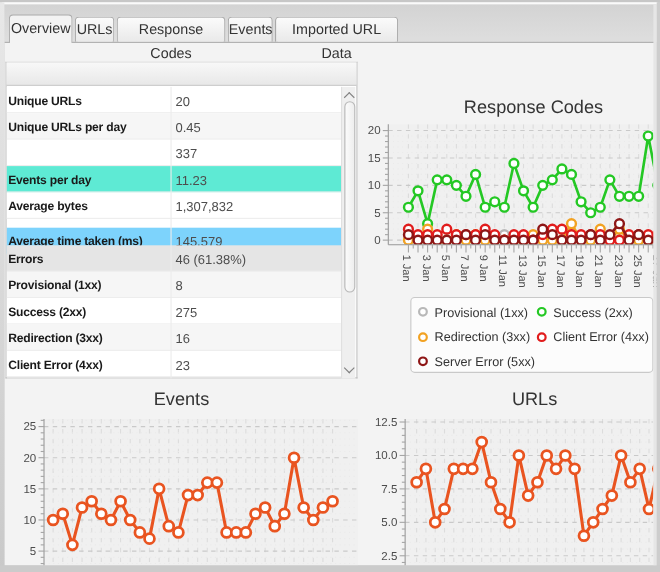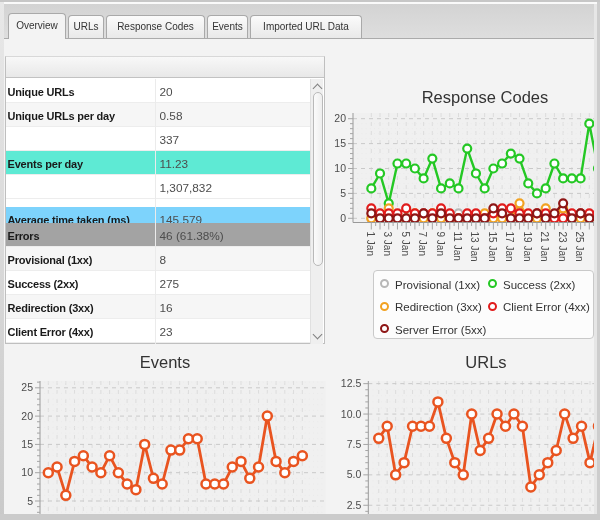--- a/index.html
+++ b/index.html
@@ -1,20 +1,20 @@
 <!DOCTYPE html>
 <html><head><meta charset="utf-8"><style>
 *{margin:0;padding:0;box-sizing:border-box}
 html,body{width:600px;height:520px;overflow:hidden;font-family:"Liberation Sans",sans-serif;background:#cfcfcf}
 #win{position:absolute;left:0;top:0;width:600px;height:520px;background:#cdcdcd}
 #topline{position:absolute;left:0;top:0;width:100%;height:2px;background:#c7c7c7}
 #hl{position:absolute;left:2px;top:2px;width:596px;height:2px;background:#fafafa}
 #strip{position:absolute;left:2px;top:4px;width:596px;height:33.5px;background:linear-gradient(#d3d3d3,#dedede)}
 #pane{position:absolute;left:3.5px;top:37.5px;width:591.5px;height:476.5px;background:#f3f3f3;border-top:1px solid #ababab}
-.tab{position:absolute;top:14.5px;height:23px;border:1px solid #a9a9a9;border-bottom:none;border-radius:4px 4px 0 0;background:linear-gradient(#fbfbfb,#e9e9e9);font-size:10px;color:#333;text-align:center;line-height:22px;z-index:5}
+.tab{position:absolute;top:14.5px;height:23px;border:1px solid #a9a9a9;border-bottom:none;border-radius:4px 4px 0 0;background:linear-gradient(#fbfbfb,#e9e9e9);font-size:13px;color:#333;text-align:center;line-height:22px;z-index:5}
 .tab.sel{top:13px;height:25.5px;background:#f3f3f3;z-index:6;line-height:24px}
 #tbl{position:absolute;left:5px;top:56px;width:320px;height:288px;border:1px solid #bfbfbf;border-top-color:#d8d8d8;background:#fff;z-index:2}
 #thead{position:absolute;left:0;top:0;width:100%;height:21px;background:linear-gradient(#f8f8f8,#e8e8e8);border-bottom:1px solid #c2c2c2}
 #tbody{position:absolute;left:0;top:22px;width:305.5px;height:264.5px;overflow:hidden}
 .tr{position:absolute;left:0;width:100%;border-bottom:1px solid #ededed}
 .tk{position:absolute;left:1.5px;top:0;height:100%;display:flex;align-items:center;padding-top:3px;font-weight:bold;font-size:11px;letter-spacing:-0.2px;color:#1a1a1a}
 .tv{position:absolute;left:153.5px;top:0;height:100%;display:flex;align-items:center;padding-top:3px;font-size:11.8px;color:#4d4d4d}
 #coldiv{position:absolute;left:148.5px;top:22px;width:1px;height:264.5px;background:#ebebeb}
 #sb{position:absolute;right:1px;top:22px;width:13px;height:264.5px;background:#efefef;border-left:1px solid #e0e0e0}
 #sbthumb{position:absolute;left:1.5px;top:13px;width:10px;height:174px;background:linear-gradient(90deg,#fbfbfb,#eeeeee);border:1px solid #b9b9b9;border-radius:5px}
@@ -572,37 +572,38 @@
     </svg>
 <div id="tbl">
   <div id="thead"></div>
   <div id="tbody">
         <div class="tr" style="top:0px;height:24px;background:#ffffff">
           <div class="tk">Unique URLs</div>
           <div class="tv">20</div>
         </div>
         <div class="tr" style="top:24px;height:24px;background:#f6f6f6">
           <div class="tk">Unique URLs per day</div>
-          <div class="tv">0.58</div>
+          <div class="tv">0.45</div>
         </div>
         <div class="tr" style="top:48px;height:24px;background:#ffffff">
           <div class="tv">337</div>
         </div>
         <div class="tr" style="top:72px;height:24px;background:#5eead4">
           <div class="tk">Events per day</div>
           <div class="tv">11.23</div>
         </div>
         <div class="tr" style="top:96px;height:24px;background:#ffffff">
+          <div class="tk">Average bytes</div>
           <div class="tv">1,307,832</div>
         </div>
         <div class="tr" style="top:128px;height:24px;background:#7dd3fc">
           <div class="tk">Average time taken (ms)</div>
           <div class="tv">145,579</div>
         </div>
-        <div class="tr" style="top:144px;height:24px;background:#a3a3a3">
+        <div class="tr" style="top:144px;height:24px;background:#e5e5e5">
           <div class="tk">Errors</div>
           <div class="tv">46 (61.38%)</div>
         </div>
         <div class="tr" style="top:168px;height:24px;background:#f6f6f6">
           <div class="tk">Provisional (1xx)</div>
           <div class="tv">8</div>
         </div>
         <div class="tr" style="top:192px;height:24px;background:#ffffff">
           <div class="tk">Success (2xx)</div>
           <div class="tv">275</div>

